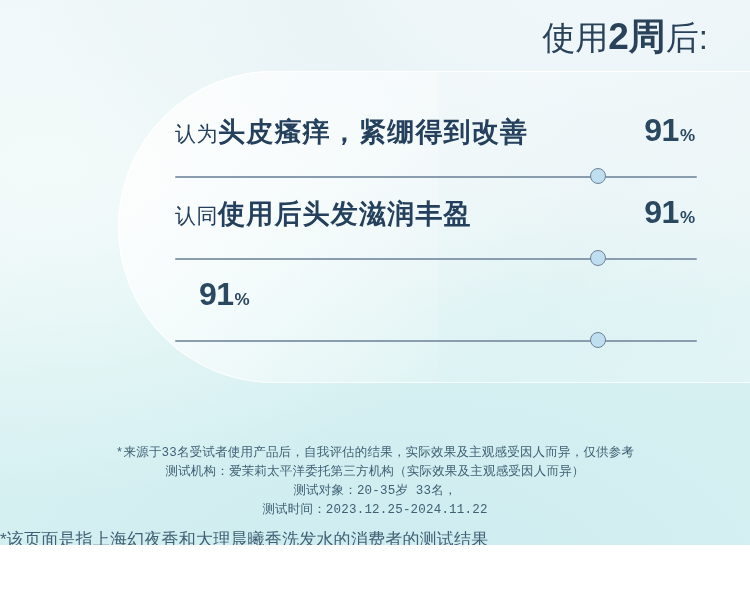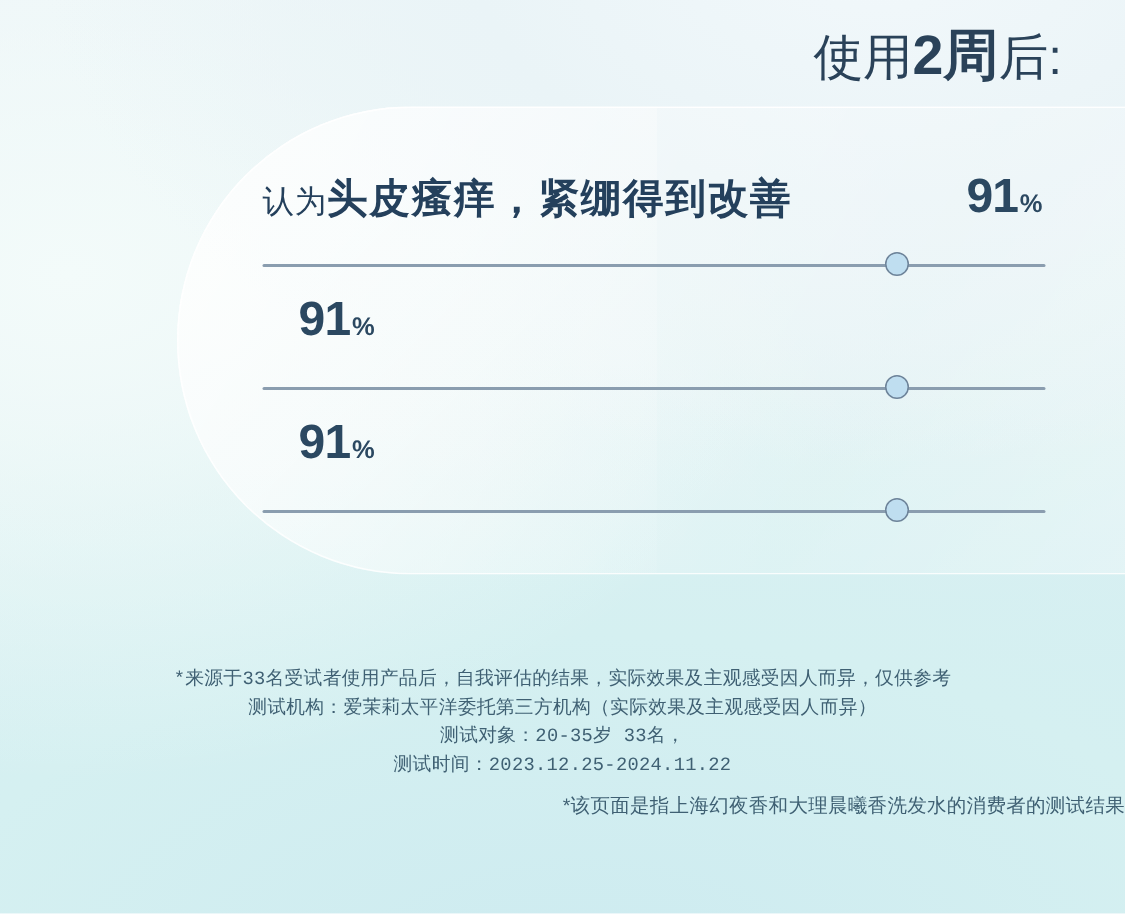--- a/index.html
+++ b/index.html
@@ -9,21 +9,21 @@
   body {
     width: 750px;
     height: 609px;
     overflow: hidden;
     font-family: "Liberation Sans", "DejaVu Sans", sans-serif;
   }
 
   #stage {
     position: relative;
     width: 750px;
-    height: 609px;
+    height: 545px;
     overflow: hidden;
     background:
       radial-gradient(ellipse 900px 560px at 78% -6%, #f2f8fb 0%, #eaf4f7 30%, rgba(230,244,246,0) 62%),
       radial-gradient(ellipse 760px 520px at 6% 30%, #f3fbfa 0%, rgba(229,246,246,0) 65%),
       radial-gradient(ellipse 1000px 520px at 52% 108%, #cdebf0 0%, #d5f0f1 45%, rgba(214,240,241,0) 80%),
       linear-gradient(173deg, #edf5f8 0%, #e8f4f5 26%, #ddf1f2 55%, #d4eef2 78%, #d2ecf1 100%);
   }
 
   
   .title-wrap {
@@ -169,23 +169,23 @@
     font-size: 12.5px;
     line-height: 19px;
     letter-spacing: 0.2px;
   }
   .notes .note-line { display: block; font-family: Liberation Mono, monospace; }
   .note-final {
     position: absolute;
     left: 0;
     right: 0;
     top: 528px;
-    text-align: right;
+    text-align: left;
     color: #3f6073;
-    font-size: 13px;
+    font-size: 17px;
     letter-spacing: 0.2px;
   }
 </style>
 </head>
 <body>
 
 <div id="stage">
 
   <div class="title-wrap">
     <span class="title-text"><span class="t-reg">使用</span><span class="t-bold">2</span><span class="t-bold">周</span><span class="t-reg">后</span><span class="t-colon">:</span></span>
@@ -202,20 +202,21 @@
         <div class="stat-value"><span class="val-num">91</span><span class="val-unit">%</span></div>
       </div>
       <div class="slider">
         <div class="slider-track"></div>
         <div class="slider-knob"></div>
       </div>
     </div>
 
     <div class="stat-row">
       <div class="stat-top">
+        <div class="stat-label"><span class="lbl-pre">认同</span><span class="lbl-main">使用后头发滋润丰盈</span></div>
         <div class="stat-value"><span class="val-num">91</span><span class="val-unit">%</span></div>
       </div>
       <div class="slider">
         <div class="slider-track"></div>
         <div class="slider-knob"></div>
       </div>
     </div>
 
     <div class="stat-row">
       <div class="stat-top">

